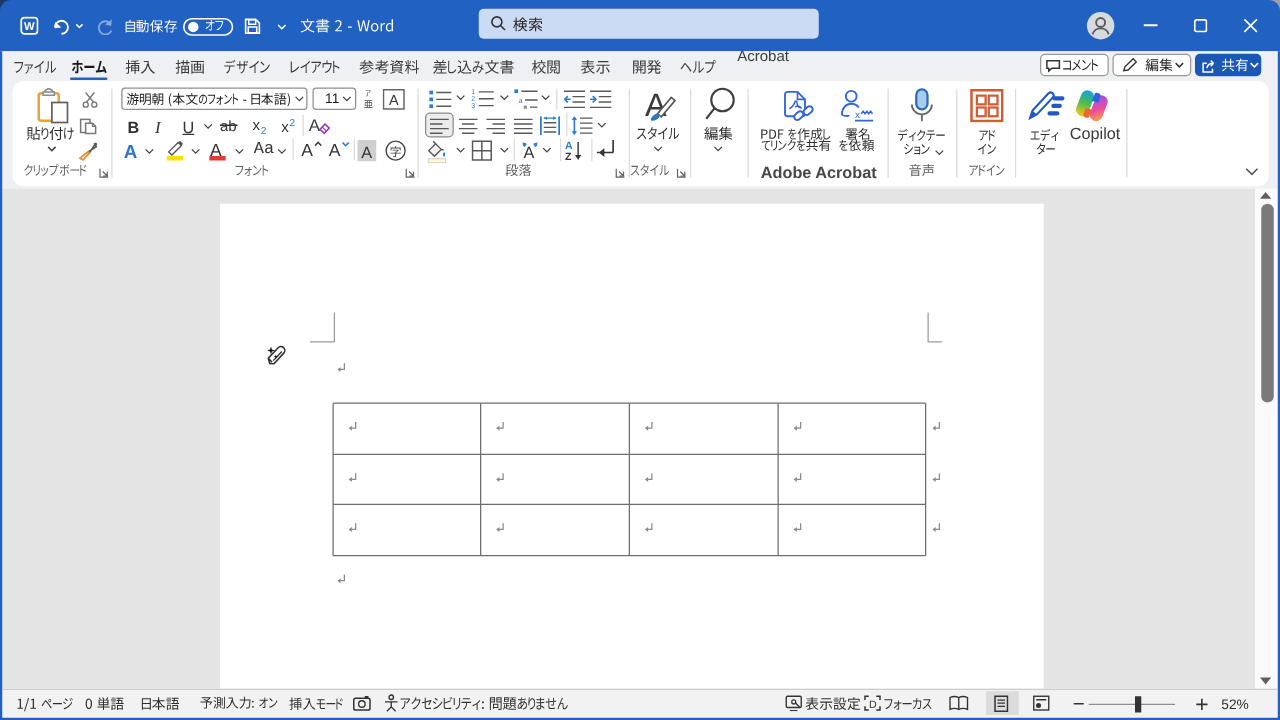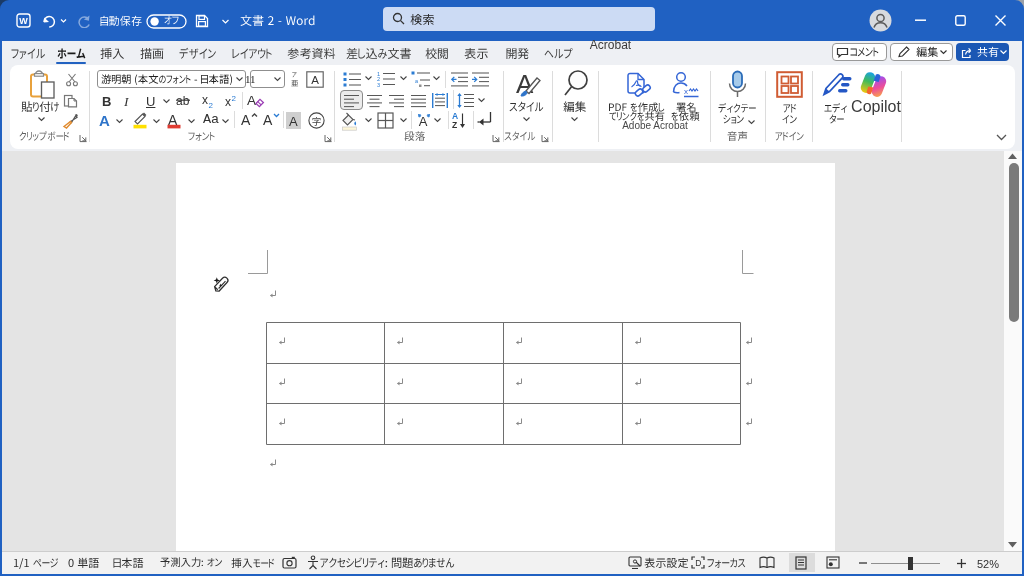--- a/index.html
+++ b/index.html
@@ -179,21 +179,21 @@
       <path d="M3.2 3.2 L6.8 6.8 M6.8 3.4 V6.8 H3.4" fill="none" stroke="#666" stroke-width="1"></path>
     </svg>
 <div style="position:absolute;left:97px;top:69.5px;width:149px;height:18.5px;background:#fff;border:1px solid #8f8f8f;border-radius:3px"></div>
 <svg style="position:absolute;left:100.5px;top:72.7px;overflow:visible" width="134" height="13" viewBox="0 -10 134 13">
       <path fill="#1f1f1f" d="M0.9 -8.0 1.3 -8.5Q1.6 -8.4 1.9 -8.2Q2.2 -8.0 2.5 -7.9Q2.8 -7.7 3.0 -7.5L2.5 -6.9Q2.3 -7.0 2.1 -7.3Q1.8 -7.5 1.5 -7.7Q1.2 -7.8 0.9 -8.0ZM0.5 -5.2 0.9 -5.8Q1.2 -5.7 1.5 -5.5Q1.9 -5.3 2.1 -5.2Q2.4 -5.0 2.6 -4.8L2.2 -4.2Q2.0 -4.4 1.7 -4.5Q1.4 -4.7 1.1 -4.9Q0.8 -5.1 0.5 -5.2ZM0.6 0.3Q0.8 -0.1 1.1 -0.7Q1.3 -1.2 1.5 -1.8Q1.8 -2.5 1.9 -3.0L2.6 -2.6Q2.4 -2.1 2.2 -1.5Q2.0 -0.9 1.8 -0.4Q1.5 0.2 1.3 0.7ZM6.9 -7.3H10.0V-6.5H6.9ZM6.7 -5.4H9.4V-4.7H6.7ZM6.2 -3.0H10.0V-2.3H6.2ZM7.1 -8.7 7.8 -8.5Q7.7 -7.5 7.3 -6.6Q7.0 -5.7 6.6 -5.1Q6.5 -5.2 6.4 -5.3Q6.3 -5.3 6.1 -5.4Q6.0 -5.5 5.9 -5.5Q6.4 -6.1 6.6 -6.9Q6.9 -7.8 7.1 -8.7ZM7.8 -4.0H8.5V-0.0Q8.5 0.3 8.4 0.4Q8.4 0.6 8.1 0.7Q7.9 0.8 7.6 0.8Q7.2 0.8 6.7 0.8Q6.7 0.7 6.6 0.5Q6.5 0.3 6.5 0.1Q6.9 0.1 7.2 0.1Q7.5 0.1 7.6 0.1Q7.7 0.1 7.8 0.1Q7.8 0.1 7.8 -0.0ZM9.1 -5.4H9.3L9.4 -5.5L9.9 -5.1Q9.6 -4.7 9.2 -4.2Q8.8 -3.7 8.4 -3.3Q8.3 -3.5 8.2 -3.6Q8.0 -3.7 7.9 -3.8Q8.2 -4.0 8.4 -4.3Q8.6 -4.5 8.8 -4.8Q9.0 -5.1 9.1 -5.3ZM2.7 -7.0H6.3V-6.3H2.7ZM3.9 -4.8H5.6V-4.1H3.9ZM4.2 -8.6H5.0V-6.5H4.2ZM5.3 -4.8H6.0Q6.0 -4.8 6.0 -4.7Q6.0 -4.6 6.0 -4.6Q6.0 -4.5 6.0 -4.4Q6.0 -3.2 6.0 -2.3Q5.9 -1.4 5.9 -0.8Q5.9 -0.3 5.8 0.0Q5.7 0.3 5.6 0.5Q5.5 0.6 5.4 0.7Q5.2 0.8 5.0 0.8Q4.8 0.8 4.6 0.8Q4.3 0.8 4.0 0.8Q3.9 0.6 3.9 0.4Q3.9 0.2 3.8 0.1Q4.1 0.1 4.3 0.1Q4.6 0.1 4.7 0.1Q4.8 0.1 4.9 0.1Q4.9 0.1 5.0 0.0Q5.1 -0.1 5.1 -0.4Q5.2 -0.6 5.2 -1.2Q5.2 -1.7 5.3 -2.6Q5.3 -3.4 5.3 -4.6ZM3.7 -6.5H4.4Q4.4 -5.4 4.3 -4.4Q4.2 -3.3 4.1 -2.4Q3.9 -1.4 3.6 -0.6Q3.2 0.2 2.7 0.8Q2.6 0.7 2.4 0.5Q2.3 0.4 2.1 0.3Q2.7 -0.2 3.0 -1.0Q3.3 -1.7 3.4 -2.6Q3.6 -3.5 3.6 -4.5Q3.7 -5.5 3.7 -6.5ZM11.3 -8.0H14.3V-1.9H11.3V-2.6H13.6V-7.3H11.3ZM11.3 -5.3H13.9V-4.6H11.3ZM15.7 -8.2H19.2V-7.5H15.7ZM15.7 -5.7H19.2V-5.0H15.7ZM15.6 -3.2H19.1V-2.5H15.6ZM10.9 -8.0H11.6V-0.9H10.9ZM18.9 -8.2H19.6V-0.2Q19.6 0.2 19.5 0.4Q19.4 0.6 19.2 0.7Q18.9 0.8 18.5 0.8Q18.1 0.8 17.4 0.8Q17.4 0.7 17.4 0.6Q17.3 0.4 17.2 0.3Q17.2 0.1 17.1 0.0Q17.5 0.1 17.8 0.1Q18.1 0.1 18.3 0.1Q18.5 0.1 18.6 0.1Q18.8 0.1 18.8 -0.0Q18.9 -0.1 18.9 -0.2ZM15.2 -8.2H16.0V-4.5Q16.0 -3.9 15.9 -3.2Q15.9 -2.4 15.6 -1.7Q15.4 -1.0 15.0 -0.3Q14.6 0.4 13.9 0.9Q13.8 0.8 13.7 0.7Q13.6 0.6 13.5 0.5Q13.4 0.4 13.3 0.4Q14.0 -0.1 14.4 -0.7Q14.7 -1.3 14.9 -2.0Q15.1 -2.6 15.2 -3.3Q15.2 -3.9 15.2 -4.5ZM22.6 -8.7H23.4V-5.7H22.6ZM22.6 -2.9H23.4V0.8H22.6ZM21.7 -4.0V-3.1H24.3V-4.0ZM21.7 -5.4V-4.5H24.3V-5.4ZM21.0 -6.0H25.1V-2.5H21.0ZM20.7 -7.5H25.3V-6.8H20.7ZM26.3 -5.7H29.3V-5.0H26.3ZM26.3 -8.2H29.3V-7.5H26.3ZM26.3 -3.2H29.3V-2.5H26.3ZM20.6 -1.7H25.4V-1.0H20.6ZM28.9 -8.2H29.6V-0.1Q29.6 0.2 29.5 0.4Q29.4 0.6 29.2 0.7Q29.0 0.8 28.6 0.8Q28.3 0.8 27.7 0.8Q27.7 0.7 27.7 0.6Q27.6 0.4 27.6 0.3Q27.5 0.2 27.5 0.1Q27.9 0.1 28.2 0.1Q28.5 0.1 28.6 0.1Q28.8 0.1 28.8 0.0Q28.9 -0.0 28.9 -0.1ZM25.9 -8.2H26.7V-4.3Q26.7 -3.7 26.6 -3.0Q26.5 -2.4 26.4 -1.7Q26.2 -1.0 25.9 -0.3Q25.6 0.3 25.1 0.8Q25.0 0.8 24.9 0.7Q24.8 0.6 24.7 0.5Q24.6 0.4 24.5 0.4Q25.0 -0.1 25.3 -0.7Q25.5 -1.3 25.7 -1.9Q25.8 -2.5 25.9 -3.1Q25.9 -3.8 25.9 -4.3ZM35.6 2.0Q34.9 0.9 34.5 -0.4Q34.1 -1.7 34.1 -3.2Q34.1 -4.7 34.5 -6.0Q34.9 -7.3 35.6 -8.4L36.2 -8.2Q35.5 -7.1 35.2 -5.8Q34.9 -4.5 34.9 -3.2Q34.9 -1.9 35.2 -0.6Q35.5 0.7 36.2 1.8ZM37.5 -6.5H46.4V-5.7H37.5ZM39.5 -1.9H44.3V-1.1H39.5ZM41.5 -8.6H42.3V0.8H41.5ZM41.3 -6.2 42.0 -6.0Q41.5 -4.9 40.8 -3.9Q40.2 -2.9 39.4 -2.1Q38.5 -1.3 37.7 -0.8Q37.6 -0.9 37.5 -1.0Q37.4 -1.1 37.3 -1.2Q37.2 -1.4 37.1 -1.4Q37.7 -1.8 38.4 -2.3Q39.0 -2.8 39.5 -3.4Q40.1 -4.1 40.5 -4.8Q41.0 -5.5 41.3 -6.2ZM42.6 -6.2Q43.0 -5.2 43.6 -4.3Q44.3 -3.4 45.1 -2.7Q45.9 -1.9 46.8 -1.5Q46.7 -1.4 46.6 -1.3Q46.5 -1.2 46.4 -1.1Q46.3 -0.9 46.2 -0.8Q45.3 -1.3 44.5 -2.1Q43.7 -2.9 43.0 -3.9Q42.4 -4.9 41.9 -6.0ZM54.8 -6.5 55.6 -6.3Q55.0 -4.4 53.9 -3.0Q52.9 -1.6 51.5 -0.7Q50.1 0.2 48.2 0.8Q48.2 0.7 48.1 0.6Q48.0 0.5 47.9 0.3Q47.8 0.2 47.7 0.1Q49.6 -0.4 50.9 -1.3Q52.3 -2.2 53.3 -3.5Q54.2 -4.7 54.8 -6.5ZM50.1 -6.5Q50.7 -4.8 51.6 -3.5Q52.6 -2.2 54.0 -1.3Q55.4 -0.4 57.3 0.1Q57.2 0.2 57.1 0.3Q56.9 0.4 56.9 0.6Q56.8 0.7 56.7 0.8Q54.8 0.3 53.4 -0.6Q52.0 -1.6 51.0 -3.0Q50.0 -4.4 49.3 -6.2ZM47.8 -6.9H57.1V-6.1H47.8ZM52.1 -8.7H52.8V-6.4H52.1ZM61.9 -7.0Q61.8 -6.2 61.7 -5.4Q61.6 -4.5 61.4 -3.7Q61.2 -2.6 60.9 -1.9Q60.6 -1.2 60.3 -0.8Q59.9 -0.5 59.6 -0.5Q59.2 -0.5 58.9 -0.8Q58.6 -1.1 58.4 -1.7Q58.2 -2.4 58.2 -3.2Q58.2 -4.0 58.4 -4.8Q58.7 -5.6 59.2 -6.1Q59.6 -6.7 60.3 -7.1Q60.9 -7.4 61.6 -7.4Q62.3 -7.4 62.8 -7.1Q63.4 -6.8 63.8 -6.3Q64.2 -5.8 64.4 -5.1Q64.6 -4.4 64.6 -3.6Q64.6 -2.5 64.3 -1.7Q63.9 -0.9 63.3 -0.4Q62.6 0.2 61.7 0.3L61.3 -0.4Q61.5 -0.5 61.7 -0.5Q61.8 -0.5 62.0 -0.6Q62.3 -0.7 62.7 -0.9Q63.1 -1.2 63.3 -1.6Q63.6 -1.9 63.8 -2.4Q64.0 -3.0 64.0 -3.6Q64.0 -4.3 63.8 -4.8Q63.6 -5.3 63.3 -5.8Q63.0 -6.2 62.6 -6.4Q62.2 -6.6 61.6 -6.6Q61.0 -6.6 60.4 -6.3Q59.9 -6.0 59.6 -5.5Q59.2 -5.0 59.0 -4.4Q58.8 -3.8 58.8 -3.3Q58.8 -2.6 58.9 -2.2Q59.1 -1.8 59.2 -1.6Q59.4 -1.4 59.6 -1.4Q59.8 -1.4 60.0 -1.6Q60.2 -1.9 60.4 -2.4Q60.6 -3.0 60.8 -3.8Q61.0 -4.6 61.1 -5.4Q61.2 -6.2 61.3 -7.0ZM71.1 -6.8Q71.1 -6.7 71.1 -6.6Q71.0 -6.5 71.0 -6.3Q71.0 -5.9 70.9 -5.4Q70.8 -4.9 70.6 -4.4Q70.5 -3.9 70.3 -3.4Q70.1 -2.9 69.9 -2.5Q69.5 -1.9 69.1 -1.4Q68.6 -0.9 68.1 -0.5Q67.5 -0.1 66.8 0.2L66.2 -0.5Q67.0 -0.8 67.6 -1.2Q68.1 -1.5 68.5 -2.0Q69.0 -2.5 69.3 -3.0Q69.6 -3.5 69.8 -4.1Q70.0 -4.7 70.1 -5.3Q70.3 -5.9 70.3 -6.4Q70.2 -6.4 69.9 -6.4Q69.6 -6.4 69.2 -6.4Q68.8 -6.4 68.3 -6.4Q67.9 -6.4 67.4 -6.4Q67.0 -6.4 66.7 -6.4Q66.4 -6.4 66.3 -6.4Q66.1 -6.4 65.9 -6.4Q65.7 -6.4 65.5 -6.4V-7.3Q65.6 -7.3 65.8 -7.2Q65.9 -7.2 66.0 -7.2Q66.2 -7.2 66.3 -7.2Q66.4 -7.2 66.7 -7.2Q66.9 -7.2 67.2 -7.2Q67.6 -7.2 67.9 -7.2Q68.3 -7.2 68.7 -7.2Q69.1 -7.2 69.4 -7.2Q69.7 -7.2 69.9 -7.2Q70.2 -7.2 70.2 -7.2Q70.3 -7.2 70.4 -7.2Q70.5 -7.2 70.7 -7.3ZM75.8 -6.3Q75.8 -6.1 75.8 -6.0Q75.8 -5.8 75.8 -5.6Q75.8 -5.4 75.8 -5.0Q75.8 -4.6 75.8 -4.1Q75.8 -3.6 75.8 -3.0Q75.8 -2.5 75.8 -2.0Q75.8 -1.4 75.8 -0.9Q75.8 -0.4 75.8 -0.1Q75.8 0.3 75.7 0.4Q75.5 0.6 75.2 0.6Q75.1 0.6 74.9 0.6Q74.7 0.6 74.5 0.6Q74.3 0.6 74.1 0.6L74.1 -0.2Q74.3 -0.1 74.6 -0.1Q74.9 -0.1 75.0 -0.1Q75.1 -0.1 75.2 -0.2Q75.2 -0.2 75.2 -0.4Q75.2 -0.7 75.2 -1.1Q75.2 -1.6 75.2 -2.1Q75.2 -2.6 75.2 -3.1Q75.2 -3.6 75.2 -4.1Q75.2 -4.6 75.2 -5.0Q75.2 -5.4 75.2 -5.6Q75.2 -5.7 75.2 -5.9Q75.2 -6.1 75.1 -6.3ZM72.3 -4.8Q72.4 -4.8 72.6 -4.8Q72.7 -4.8 72.9 -4.8Q72.9 -4.8 73.2 -4.8Q73.4 -4.8 73.7 -4.8Q74.1 -4.8 74.5 -4.8Q74.9 -4.8 75.3 -4.8Q75.7 -4.8 76.0 -4.8Q76.4 -4.8 76.6 -4.8Q76.8 -4.8 76.9 -4.8Q77.0 -4.8 77.2 -4.8Q77.3 -4.8 77.4 -4.8V-4.0Q77.3 -4.0 77.2 -4.0Q77.0 -4.0 76.9 -4.0Q76.9 -4.0 76.6 -4.0Q76.4 -4.0 76.0 -4.0Q75.7 -4.0 75.3 -4.0Q74.9 -4.0 74.5 -4.0Q74.1 -4.0 73.7 -4.0Q73.4 -4.0 73.2 -4.0Q72.9 -4.0 72.9 -4.0Q72.7 -4.0 72.6 -4.0Q72.4 -4.0 72.3 -4.0ZM72.1 -0.9Q72.5 -1.2 73.0 -1.6Q73.5 -2.0 73.9 -2.5Q74.3 -2.9 74.6 -3.4Q74.9 -3.9 75.1 -4.3H75.4L75.4 -3.6Q75.2 -3.3 74.9 -2.8Q74.6 -2.3 74.2 -1.9Q73.8 -1.4 73.4 -1.0Q72.9 -0.5 72.5 -0.2ZM79.0 -7.5Q79.2 -7.4 79.5 -7.1Q79.8 -6.8 80.1 -6.5Q80.4 -6.2 80.6 -5.9Q80.9 -5.6 81.0 -5.4L80.5 -4.8Q80.4 -5.0 80.2 -5.3Q79.9 -5.5 79.6 -5.9Q79.4 -6.2 79.1 -6.5Q78.8 -6.7 78.6 -6.9ZM78.4 -0.6Q79.0 -0.8 79.6 -1.0Q80.2 -1.3 80.7 -1.6Q81.1 -1.9 81.5 -2.2Q82.1 -2.6 82.6 -3.3Q83.1 -3.9 83.5 -4.6Q83.9 -5.3 84.1 -5.9L84.5 -5.1Q84.2 -4.4 83.8 -3.8Q83.4 -3.1 82.9 -2.5Q82.4 -1.9 81.9 -1.4Q81.5 -1.1 81.0 -0.8Q80.5 -0.5 80.0 -0.2Q79.4 0.0 78.8 0.2ZM85.5 -0.9Q85.5 -1.1 85.5 -1.5Q85.5 -1.9 85.5 -2.5Q85.5 -3.1 85.5 -3.8Q85.5 -4.5 85.5 -5.1Q85.5 -5.7 85.5 -6.2Q85.5 -6.7 85.5 -6.9Q85.5 -7.1 85.5 -7.4Q85.4 -7.7 85.4 -8.0H86.2Q86.2 -7.7 86.1 -7.4Q86.1 -7.1 86.1 -6.9Q86.1 -6.5 86.1 -5.9Q86.1 -5.4 86.1 -4.7Q86.1 -4.1 86.1 -3.5Q86.1 -2.9 86.1 -2.3Q86.1 -1.8 86.1 -1.4Q86.1 -1.0 86.1 -0.9Q86.1 -0.7 86.1 -0.5Q86.1 -0.3 86.2 -0.1Q86.2 0.1 86.2 0.3H85.4Q85.4 0.1 85.5 -0.3Q85.5 -0.6 85.5 -0.9ZM86.0 -5.3Q86.4 -5.1 86.8 -4.9Q87.3 -4.7 87.8 -4.5Q88.3 -4.2 88.7 -4.0Q89.1 -3.7 89.5 -3.5L89.2 -2.6Q88.9 -2.9 88.4 -3.1Q88.0 -3.4 87.6 -3.6Q87.1 -3.9 86.7 -4.0Q86.3 -4.2 86.0 -4.4ZM93.5 -2.5V-3.2H96.1V-2.5ZM100.1 -8.0H106.9V0.7H106.1V-7.2H100.9V0.7H100.1ZM100.7 -4.4H106.4V-3.6H100.7ZM100.7 -0.7H106.4V0.0H100.7ZM108.2 -6.5H117.2V-5.7H108.2ZM110.2 -1.9H115.0V-1.1H110.2ZM112.2 -8.6H113.1V0.8H112.2ZM112.0 -6.2 112.7 -6.0Q112.2 -4.9 111.6 -3.9Q110.9 -2.9 110.1 -2.1Q109.3 -1.3 108.4 -0.8Q108.3 -0.9 108.2 -1.0Q108.1 -1.1 108.0 -1.2Q107.9 -1.4 107.8 -1.4Q108.5 -1.8 109.1 -2.3Q109.7 -2.8 110.3 -3.4Q110.8 -4.1 111.2 -4.8Q111.7 -5.5 112.0 -6.2ZM113.3 -6.2Q113.7 -5.2 114.4 -4.3Q115.0 -3.4 115.8 -2.7Q116.6 -1.9 117.5 -1.5Q117.4 -1.4 117.3 -1.3Q117.2 -1.2 117.1 -1.1Q117.0 -0.9 116.9 -0.8Q116.0 -1.3 115.2 -2.1Q114.4 -2.9 113.7 -3.9Q113.1 -4.9 112.6 -6.0ZM123.0 -2.9H127.3V0.8H126.6V-2.2H123.7V0.8H123.0ZM122.7 -6.5H127.1V-4.0H126.3V-5.9H122.7ZM124.2 -8.0 125.0 -7.9Q124.9 -7.3 124.8 -6.6Q124.6 -5.9 124.5 -5.2Q124.4 -4.5 124.3 -4.0H123.5Q123.6 -4.4 123.7 -4.9Q123.8 -5.4 123.9 -5.9Q124.0 -6.5 124.1 -7.0Q124.1 -7.5 124.2 -8.0ZM122.6 -8.3H127.7V-7.6H122.6ZM122.2 -4.4H128.0V-3.7H122.2ZM123.3 -0.4H127.0V0.4H123.3ZM118.9 -5.5H121.8V-4.9H118.9ZM119.0 -8.3H121.8V-7.7H119.0ZM118.9 -4.1H121.8V-3.5H118.9ZM118.4 -6.9H122.2V-6.3H118.4ZM119.3 -2.7H121.9V0.3H119.3V-0.3H121.2V-2.0H119.3ZM118.9 -2.7H119.6V0.8H118.9ZM129.5 2.0 128.9 1.8Q129.6 0.7 129.9 -0.6Q130.2 -1.9 130.2 -3.2Q130.2 -4.5 129.9 -5.8Q129.6 -7.1 128.9 -8.2L129.5 -8.4Q130.2 -7.3 130.6 -6.0Q131.0 -4.7 131.0 -3.2Q131.0 -1.7 130.6 -0.4Q130.2 0.9 129.5 2.0Z"></path>
     </svg>
 <svg style="position:absolute;left:235px;top:76px" width="9" height="7" viewBox="0 0 9 7">
       <path d="M1.5 1.5 L4.5 4.5 L7.5 1.5" fill="none" stroke="#444" stroke-width="1.1"></path>
     </svg>
 <div style="position:absolute;left:250px;top:69.5px;width:34.5px;height:18.5px;background:#fff;border:1px solid #8f8f8f;border-radius:3px"></div>
-<div style="position:absolute;left:245px;top:73.5px;font-family:Liberation Serif, serif;font-size:11px;line-height:11px;color:#1f1f1f;font-weight:400;letter-spacing:0;white-space:nowrap;">11</div>
+<div style="position:absolute;left:260px;top:73.5px;font-family:Liberation Sans, sans-serif;font-size:11px;line-height:11px;color:#1f1f1f;font-weight:400;letter-spacing:0;white-space:nowrap;">11</div>
 <svg style="position:absolute;left:273px;top:76px" width="9" height="7" viewBox="0 0 9 7">
       <path d="M1.5 1.5 L4.5 4.5 L7.5 1.5" fill="none" stroke="#444" stroke-width="1.1"></path>
     </svg>
 <svg style="position:absolute;left:292.0px;top:70.5px;overflow:visible" width="7" height="8" viewBox="0 -6 7 8">
       <path fill="#444" d="M4.6 -4.4Q4.6 -4.3 4.5 -4.3Q4.5 -4.2 4.4 -4.2Q4.3 -3.9 4.1 -3.6Q3.9 -3.3 3.7 -3.0Q3.4 -2.6 3.1 -2.4L2.8 -2.7Q3.0 -2.8 3.1 -3.0Q3.3 -3.2 3.5 -3.4Q3.6 -3.6 3.7 -3.8Q3.9 -4.0 3.9 -4.2Q3.9 -4.2 3.7 -4.2Q3.5 -4.2 3.2 -4.2Q3.0 -4.2 2.7 -4.2Q2.4 -4.2 2.1 -4.2Q1.8 -4.2 1.5 -4.2Q1.3 -4.2 1.1 -4.2Q1.0 -4.2 0.9 -4.2Q0.8 -4.2 0.6 -4.2Q0.5 -4.1 0.3 -4.1V-4.7Q0.4 -4.7 0.6 -4.7Q0.8 -4.7 0.9 -4.7Q1.0 -4.7 1.1 -4.7Q1.3 -4.7 1.6 -4.7Q1.8 -4.7 2.1 -4.7Q2.4 -4.7 2.7 -4.7Q3.0 -4.7 3.3 -4.7Q3.5 -4.7 3.7 -4.7Q3.9 -4.7 4.0 -4.7Q4.0 -4.7 4.1 -4.7Q4.2 -4.7 4.2 -4.7Q4.3 -4.7 4.3 -4.7ZM2.5 -3.5Q2.5 -3.0 2.4 -2.5Q2.4 -2.1 2.3 -1.7Q2.3 -1.3 2.1 -0.9Q1.9 -0.6 1.7 -0.3Q1.4 -0.0 1.0 0.2L0.6 -0.1Q0.7 -0.2 0.8 -0.3Q1.0 -0.3 1.1 -0.4Q1.4 -0.7 1.6 -1.0Q1.8 -1.2 1.8 -1.6Q1.9 -1.9 2.0 -2.3Q2.0 -2.7 2.0 -3.1Q2.0 -3.2 2.0 -3.3Q2.0 -3.4 2.0 -3.5Z"></path>
     </svg>
 <svg style="position:absolute;left:291.0px;top:78.0px;overflow:visible" width="9" height="10" viewBox="0 -8 9 10">
       <path fill="#444" d="M0.6 -5.8H6.9V-5.3H0.6ZM1.2 -2.1H6.2V-1.6H1.2ZM0.3 -0.2H7.1V0.3H0.3ZM2.5 -5.6H3.1V0.1H2.5ZM4.3 -5.6H4.8V0.1H4.3ZM0.9 -4.3H6.5V-1.3H6.0V-3.7H1.4V-1.3H0.9Z"></path>
     </svg>
 <svg style="position:absolute;left:306px;top:70.5px" width="18" height="17" viewBox="0 0 18 17">
@@ -470,21 +470,21 @@
       <text x="12" y="23" font-family="Liberation Sans" font-size="8" fill="#3566d6">x</text>
       <path d="M17 20 l1.5-2 1.5 2 1.5-2 1.5 2 1.5-2 1.5 2" fill="none" stroke="#3566d6" stroke-width="1.2"></path>
       <line x1="12" y1="25.5" x2="26.5" y2="25.5" stroke="#3566d6" stroke-width="1.5"></line>
     </svg>
 <svg style="position:absolute;left:675.6px;top:100.6px;overflow:visible" width="22" height="13" viewBox="0 -10 22 13">
       <path fill="#2f2f2f" d="M6.7 -7.6V-6.6H8.5V-7.6ZM4.3 -7.6V-6.6H6.0V-7.6ZM2.0 -7.6V-6.6H3.6V-7.6ZM1.3 -8.2H9.2V-6.0H1.3ZM0.7 -4.0H9.8V-3.3H0.7ZM1.7 -5.3H7.6V-4.7H1.7ZM3.2 -1.4H8.4V-0.8H3.2ZM3.2 -0.1H8.4V0.5H3.2ZM8.6 -5.7 9.2 -5.3Q8.5 -4.6 7.5 -4.0Q6.6 -3.4 5.5 -2.9Q4.4 -2.3 3.2 -2.0Q2.0 -1.6 0.8 -1.3Q0.8 -1.4 0.7 -1.5Q0.7 -1.6 0.6 -1.7Q0.5 -1.9 0.5 -1.9Q1.6 -2.2 2.8 -2.5Q4.0 -2.9 5.0 -3.4Q6.1 -3.9 7.0 -4.4Q7.9 -5.0 8.6 -5.7ZM4.5 -6.1H5.3V-3.7H4.5ZM3.5 -2.6H8.4V-2.1H3.5V0.8H2.8V-2.2L3.3 -2.6ZM8.1 -2.6H8.8V0.8H8.1ZM14.1 -0.3H19.0V0.4H14.1ZM13.7 -7.5H17.5V-6.9H13.7ZM14.2 -8.6 15.0 -8.4Q14.6 -7.8 14.1 -7.1Q13.6 -6.4 12.9 -5.8Q12.2 -5.2 11.3 -4.7Q11.2 -4.8 11.1 -4.9Q11.0 -5.0 10.9 -5.1Q10.8 -5.2 10.7 -5.3Q11.6 -5.7 12.2 -6.3Q12.9 -6.9 13.4 -7.5Q13.9 -8.0 14.2 -8.6ZM17.2 -7.5H17.4L17.5 -7.6L18.0 -7.3Q17.5 -6.2 16.8 -5.2Q16.1 -4.2 15.1 -3.5Q14.2 -2.7 13.2 -2.2Q12.2 -1.6 11.1 -1.3Q11.1 -1.4 11.0 -1.5Q10.9 -1.6 10.8 -1.8Q10.8 -1.9 10.7 -2.0Q11.7 -2.2 12.7 -2.8Q13.6 -3.3 14.5 -4.0Q15.4 -4.7 16.1 -5.5Q16.8 -6.4 17.2 -7.4ZM12.4 -5.7 13.0 -6.2Q13.4 -5.9 13.8 -5.6Q14.3 -5.3 14.7 -4.9Q15.0 -4.6 15.3 -4.3L14.6 -3.7Q14.4 -4.0 14.1 -4.4Q13.7 -4.7 13.3 -5.1Q12.8 -5.4 12.4 -5.7ZM18.6 -3.5H19.4V0.8H18.6ZM14.4 -3.5H19.0V-2.8H14.4V0.8H13.6V-2.9L14.3 -3.5Z"></path>
     </svg>
 <svg style="position:absolute;left:671.1px;top:110.1px;overflow:visible" width="31" height="13" viewBox="0 -10 31 13">
       <path fill="#2f2f2f" d="M3.5 -8.1Q3.5 -7.8 3.4 -7.3Q3.3 -6.9 3.1 -6.4Q3.0 -6.0 2.8 -5.5Q2.5 -5.0 2.3 -4.6Q2.4 -4.7 2.6 -4.8Q2.8 -4.9 3.1 -4.9Q3.3 -5.0 3.4 -5.0Q3.9 -5.0 4.3 -4.6Q4.6 -4.3 4.6 -3.7Q4.6 -3.5 4.6 -3.2Q4.6 -2.9 4.6 -2.5Q4.6 -2.2 4.6 -1.9Q4.6 -1.6 4.6 -1.3H4.0Q4.0 -1.5 4.0 -1.8Q4.0 -2.1 4.0 -2.4Q4.0 -2.7 4.0 -3.0Q4.0 -3.3 4.0 -3.4Q4.0 -3.9 3.8 -4.1Q3.6 -4.3 3.2 -4.3Q2.8 -4.3 2.5 -4.1Q2.1 -3.9 1.8 -3.6Q1.6 -3.4 1.4 -3.1Q1.2 -2.8 1.0 -2.5L0.5 -3.0Q1.1 -3.7 1.5 -4.4Q1.9 -5.0 2.1 -5.5Q2.4 -6.0 2.5 -6.5Q2.6 -6.9 2.7 -7.3Q2.8 -7.8 2.8 -8.1ZM0.7 -7.0Q1.0 -6.9 1.4 -6.9Q1.8 -6.9 2.1 -6.9Q2.6 -6.9 3.3 -6.9Q3.9 -6.9 4.6 -7.0Q5.2 -7.1 5.8 -7.2L5.8 -6.4Q5.4 -6.4 4.9 -6.3Q4.4 -6.2 3.9 -6.2Q3.4 -6.2 2.9 -6.2Q2.4 -6.1 2.0 -6.1Q1.8 -6.1 1.6 -6.1Q1.4 -6.2 1.1 -6.2Q0.9 -6.2 0.7 -6.2ZM7.0 -4.5Q6.9 -4.5 6.8 -4.4Q6.7 -4.4 6.5 -4.3Q6.4 -4.2 6.3 -4.2Q5.9 -4.0 5.3 -3.7Q4.7 -3.4 4.1 -3.0Q3.7 -2.7 3.4 -2.5Q3.1 -2.2 2.9 -1.9Q2.7 -1.6 2.7 -1.2Q2.7 -0.9 2.8 -0.7Q2.9 -0.6 3.1 -0.5Q3.3 -0.4 3.6 -0.3Q3.9 -0.3 4.2 -0.3Q4.7 -0.3 5.3 -0.4Q5.9 -0.4 6.5 -0.5L6.5 0.3Q6.1 0.3 5.7 0.4Q5.4 0.4 4.9 0.4Q4.5 0.5 4.2 0.5Q3.6 0.5 3.1 0.3Q2.6 0.2 2.3 -0.1Q2.0 -0.5 2.0 -1.1Q2.0 -1.6 2.2 -1.9Q2.4 -2.3 2.7 -2.6Q3.0 -3.0 3.3 -3.2Q3.7 -3.5 4.1 -3.7Q4.5 -4.0 4.8 -4.2Q5.2 -4.4 5.5 -4.5Q5.8 -4.7 6.1 -4.9Q6.3 -5.0 6.4 -5.1Q6.6 -5.2 6.8 -5.3ZM13.7 -8.4H14.5V-6.3H13.7ZM10.7 -6.7H17.4V-6.0H10.7ZM13.7 -6.4 14.4 -6.2Q14.0 -5.4 13.4 -4.7Q12.8 -4.0 12.2 -3.4Q11.5 -2.9 10.8 -2.4Q10.7 -2.5 10.6 -2.6Q10.6 -2.7 10.4 -2.9Q10.3 -3.0 10.3 -3.1Q11.0 -3.4 11.6 -4.0Q12.2 -4.5 12.8 -5.1Q13.3 -5.7 13.7 -6.4ZM10.8 -0.1Q11.3 -0.2 12.0 -0.3Q12.7 -0.5 13.5 -0.7Q14.3 -0.8 15.1 -1.0L15.2 -0.3Q14.5 -0.2 13.7 0.0Q13.0 0.2 12.3 0.4Q11.6 0.5 11.0 0.7ZM17.0 -5.0 17.6 -4.5Q17.2 -4.2 16.8 -3.8Q16.4 -3.5 16.0 -3.2Q15.6 -2.9 15.3 -2.7L14.8 -3.2Q15.2 -3.4 15.6 -3.7Q16.0 -4.0 16.3 -4.4Q16.7 -4.7 17.0 -5.0ZM14.6 -6.3Q14.8 -5.2 15.0 -4.2Q15.3 -3.2 15.7 -2.4Q16.1 -1.6 16.6 -0.9Q17.1 -0.3 17.8 0.1Q17.7 0.1 17.6 0.3Q17.5 0.4 17.4 0.5Q17.3 0.6 17.3 0.7Q16.3 0.1 15.6 -0.9Q15.0 -1.9 14.6 -3.2Q14.2 -4.6 13.9 -6.2ZM10.5 -8.5 11.3 -8.3Q10.9 -7.5 10.5 -6.6Q10.0 -5.8 9.5 -5.1Q8.9 -4.3 8.4 -3.8Q8.4 -3.8 8.3 -4.0Q8.2 -4.1 8.1 -4.3Q8.0 -4.4 8.0 -4.5Q8.5 -5.0 8.9 -5.7Q9.4 -6.3 9.8 -7.0Q10.3 -7.8 10.5 -8.5ZM9.5 -5.9 10.2 -6.6 10.2 -6.6V0.8H9.5ZM12.0 -3.7 12.8 -4.5 12.8 -4.5V-0.0H12.0ZM19.0 -7.4H23.2V-6.7H19.0ZM20.8 -8.5H21.5V-5.4H20.8ZM19.8 -5.2V-3.8H22.5V-5.2ZM19.2 -5.8H23.1V-3.2H19.2ZM20.8 -3.5 21.3 -3.3Q21.0 -2.7 20.7 -2.1Q20.3 -1.4 19.9 -0.9Q19.5 -0.3 19.1 0.1Q19.0 -0.1 18.9 -0.3Q18.8 -0.5 18.7 -0.6Q19.1 -0.9 19.5 -1.4Q19.9 -1.9 20.2 -2.5Q20.6 -3.0 20.8 -3.5ZM21.4 -3.1Q21.6 -3.0 21.8 -2.8Q22.1 -2.6 22.3 -2.3Q22.6 -2.1 22.9 -1.8Q23.1 -1.6 23.2 -1.5L22.7 -0.9Q22.6 -1.1 22.4 -1.4Q22.2 -1.6 21.9 -1.9Q21.7 -2.2 21.4 -2.4Q21.2 -2.6 21.0 -2.8ZM20.8 -5.4H21.4V-3.4H21.5V0.8H20.8V-3.4H20.8ZM23.3 -8.1H28.2V-7.4H23.3ZM24.4 -4.3V-3.3H27.1V-4.3ZM24.4 -2.7V-1.7H27.1V-2.7ZM24.4 -5.8V-4.8H27.1V-5.8ZM23.7 -6.4H27.8V-1.1H23.7ZM25.3 -7.8 26.2 -7.6Q26.0 -7.2 25.9 -6.8Q25.8 -6.3 25.7 -6.0L25.0 -6.1Q25.1 -6.4 25.2 -6.9Q25.3 -7.4 25.3 -7.8ZM24.6 -0.9 25.3 -0.5Q25.0 -0.3 24.6 -0.0Q24.3 0.2 23.9 0.5Q23.5 0.7 23.1 0.8Q23.0 0.7 22.8 0.6Q22.7 0.4 22.6 0.3Q23.0 0.2 23.4 -0.0Q23.7 -0.2 24.1 -0.5Q24.4 -0.7 24.6 -0.9ZM26.1 -0.5 26.7 -0.9Q27.0 -0.7 27.3 -0.4Q27.6 -0.2 27.9 0.0Q28.2 0.3 28.4 0.4L27.8 0.9Q27.6 0.7 27.4 0.4Q27.1 0.2 26.7 -0.1Q26.4 -0.3 26.1 -0.5Z"></path>
     </svg>
-<div style="position:absolute;left:655px;top:120px;font-family:Liberation Sans, sans-serif;font-size:10px;line-height:11px;color:#474747;font-weight:400;letter-spacing:0;white-space:nowrap;transform:translateX(-50%);">Adobe Acrobat</div>
+<div style="position:absolute;left:655px;top:132px;font-family:Liberation Sans, sans-serif;font-size:13px;line-height:11px;color:#474747;font-weight:700;letter-spacing:0;white-space:nowrap;transform:translateX(-50%);">Adobe Acrobat</div>
 <svg style="position:absolute;left:727px;top:70px" width="21" height="30" viewBox="0 0 21 30">
       <rect x="6" y="1.5" width="9" height="16" rx="4.5" fill="#a7cbea" stroke="#2b6cb8" stroke-width="1.8"></rect>
       <path d="M2.5 13.5 a8 8 0 0 0 16 0" fill="none" stroke="#6a6a6a" stroke-width="1.5"></path>
       <line x1="10.5" y1="21.5" x2="10.5" y2="27" stroke="#6a6a6a" stroke-width="1.5"></line>
     </svg>
 <svg style="position:absolute;left:717.9px;top:101.6px;overflow:visible" width="40" height="13" viewBox="0 -10 40 13">
       <path fill="#2f2f2f" d="M1.5 -7.6Q1.7 -7.6 1.9 -7.6Q2.0 -7.5 2.3 -7.5Q2.4 -7.5 2.7 -7.5Q3.0 -7.5 3.4 -7.5Q3.7 -7.5 4.1 -7.5Q4.5 -7.5 4.8 -7.5Q5.1 -7.5 5.2 -7.5Q5.4 -7.5 5.6 -7.6Q5.8 -7.6 6.0 -7.6V-6.7Q5.8 -6.8 5.6 -6.8Q5.4 -6.8 5.2 -6.8Q5.1 -6.8 4.8 -6.8Q4.5 -6.8 4.1 -6.8Q3.7 -6.8 3.4 -6.8Q3.0 -6.8 2.7 -6.8Q2.4 -6.8 2.3 -6.8Q2.0 -6.8 1.8 -6.8Q1.6 -6.8 1.5 -6.7ZM0.5 -5.0Q0.6 -5.0 0.8 -5.0Q1.0 -4.9 1.2 -4.9Q1.3 -4.9 1.6 -4.9Q2.0 -4.9 2.4 -4.9Q2.9 -4.9 3.5 -4.9Q4.0 -4.9 4.6 -4.9Q5.1 -4.9 5.6 -4.9Q6.0 -4.9 6.4 -4.9Q6.7 -4.9 6.8 -4.9Q6.9 -4.9 7.1 -5.0Q7.3 -5.0 7.5 -5.0V-4.1Q7.3 -4.1 7.1 -4.1Q6.9 -4.1 6.8 -4.1Q6.7 -4.1 6.4 -4.1Q6.0 -4.1 5.6 -4.1Q5.1 -4.1 4.6 -4.1Q4.0 -4.1 3.5 -4.1Q2.9 -4.1 2.4 -4.1Q2.0 -4.1 1.6 -4.1Q1.3 -4.1 1.2 -4.1Q1.0 -4.1 0.8 -4.1Q0.6 -4.1 0.5 -4.1ZM4.5 -4.6Q4.5 -3.6 4.4 -2.8Q4.2 -2.0 4.0 -1.3Q3.8 -1.0 3.6 -0.6Q3.3 -0.3 3.0 0.1Q2.7 0.4 2.3 0.6L1.7 0.0Q2.1 -0.2 2.6 -0.7Q3.0 -1.1 3.3 -1.6Q3.6 -2.2 3.7 -2.9Q3.8 -3.7 3.8 -4.6ZM6.4 -8.4Q6.5 -8.3 6.7 -8.0Q6.8 -7.8 6.9 -7.5Q7.1 -7.2 7.1 -7.0L6.7 -6.8Q6.5 -7.1 6.4 -7.5Q6.2 -7.9 6.0 -8.2ZM7.4 -8.9Q7.5 -8.7 7.6 -8.4Q7.8 -8.2 7.9 -7.9Q8.0 -7.6 8.1 -7.4L7.6 -7.2Q7.5 -7.5 7.3 -7.9Q7.1 -8.3 6.9 -8.6ZM9.0 -2.7Q9.6 -2.8 10.2 -3.1Q10.7 -3.4 11.2 -3.7Q11.8 -4.0 12.1 -4.3Q12.5 -4.6 12.9 -4.9Q13.3 -5.3 13.6 -5.7Q13.9 -6.0 14.1 -6.4L14.7 -5.8Q14.4 -5.4 14.1 -5.0Q13.7 -4.6 13.3 -4.3Q12.8 -3.9 12.4 -3.5Q12.1 -3.3 11.8 -3.1Q11.4 -2.9 11.0 -2.7Q10.6 -2.5 10.2 -2.3Q9.8 -2.1 9.4 -1.9ZM12.0 -3.8 12.7 -4.0V-0.1Q12.7 0.1 12.7 0.2Q12.7 0.4 12.7 0.6Q12.8 0.7 12.8 0.8H12.0Q12.0 0.7 12.0 0.6Q12.0 0.4 12.0 0.2Q12.0 0.1 12.0 -0.1ZM22.2 -6.5Q22.1 -6.4 22.1 -6.2Q22.0 -6.1 22.0 -5.9Q21.9 -5.4 21.7 -4.8Q21.5 -4.2 21.2 -3.6Q20.9 -2.9 20.5 -2.4Q19.9 -1.5 19.1 -0.8Q18.3 -0.1 17.1 0.5L16.5 -0.2Q17.2 -0.5 17.9 -0.9Q18.5 -1.3 19.0 -1.8Q19.5 -2.3 19.9 -2.8Q20.2 -3.3 20.5 -3.9Q20.8 -4.5 20.9 -5.0Q21.1 -5.6 21.2 -6.1H18.1L18.3 -6.8Q18.4 -6.8 18.7 -6.8Q19.0 -6.8 19.4 -6.8Q19.7 -6.8 20.1 -6.8Q20.4 -6.8 20.7 -6.8Q21.0 -6.8 21.1 -6.8Q21.2 -6.8 21.4 -6.8Q21.5 -6.9 21.6 -6.9ZM19.3 -8.1Q19.2 -7.9 19.1 -7.6Q19.0 -7.4 19.0 -7.3Q18.7 -6.7 18.3 -6.0Q17.9 -5.4 17.4 -4.7Q16.9 -4.1 16.2 -3.5L15.6 -4.1Q16.1 -4.5 16.6 -4.9Q17.0 -5.4 17.3 -5.9Q17.7 -6.3 17.9 -6.8Q18.1 -7.2 18.3 -7.6Q18.3 -7.7 18.4 -8.0Q18.5 -8.2 18.5 -8.4ZM24.1 -7.7Q24.3 -7.7 24.5 -7.7Q24.7 -7.6 24.9 -7.6Q25.1 -7.6 25.4 -7.6Q25.8 -7.6 26.2 -7.6Q26.6 -7.6 27.1 -7.6Q27.5 -7.6 27.9 -7.6Q28.2 -7.6 28.4 -7.6Q28.5 -7.6 28.8 -7.6Q29.0 -7.7 29.2 -7.7V-6.8Q29.0 -6.9 28.8 -6.9Q28.6 -6.9 28.4 -6.9Q28.2 -6.9 27.9 -6.9Q27.5 -6.9 27.1 -6.9Q26.7 -6.9 26.2 -6.9Q25.8 -6.9 25.4 -6.9Q25.1 -6.9 24.9 -6.9Q24.7 -6.9 24.5 -6.9Q24.3 -6.9 24.1 -6.8ZM23.1 -5.1Q23.3 -5.1 23.5 -5.0Q23.7 -5.0 23.9 -5.0Q24.0 -5.0 24.3 -5.0Q24.6 -5.0 25.1 -5.0Q25.6 -5.0 26.1 -5.0Q26.7 -5.0 27.2 -5.0Q27.8 -5.0 28.2 -5.0Q28.7 -5.0 29.0 -5.0Q29.4 -5.0 29.4 -5.0Q29.6 -5.0 29.8 -5.0Q30.0 -5.1 30.1 -5.1V-4.2Q30.0 -4.2 29.8 -4.2Q29.6 -4.2 29.4 -4.2Q29.4 -4.2 29.0 -4.2Q28.7 -4.2 28.2 -4.2Q27.8 -4.2 27.2 -4.2Q26.7 -4.2 26.1 -4.2Q25.6 -4.2 25.1 -4.2Q24.6 -4.2 24.3 -4.2Q24.0 -4.2 23.9 -4.2Q23.7 -4.2 23.5 -4.2Q23.3 -4.2 23.1 -4.2ZM27.1 -4.7Q27.1 -3.7 27.0 -2.9Q26.9 -2.0 26.6 -1.4Q26.5 -1.1 26.2 -0.7Q26.0 -0.4 25.6 -0.0Q25.3 0.3 24.9 0.5L24.3 -0.1Q24.8 -0.3 25.2 -0.7Q25.7 -1.2 25.9 -1.7Q26.3 -2.3 26.3 -3.0Q26.4 -3.8 26.4 -4.7ZM31.0 -4.5Q31.2 -4.5 31.4 -4.5Q31.6 -4.5 31.8 -4.5Q32.0 -4.5 32.2 -4.5Q32.4 -4.5 32.7 -4.5Q32.9 -4.5 33.3 -4.5Q33.7 -4.5 34.1 -4.5Q34.6 -4.5 35.0 -4.5Q35.4 -4.5 35.8 -4.5Q36.2 -4.5 36.5 -4.5Q36.8 -4.5 36.9 -4.5Q37.2 -4.5 37.5 -4.5Q37.7 -4.5 37.8 -4.5V-3.5Q37.7 -3.5 37.4 -3.5Q37.2 -3.5 36.9 -3.5Q36.8 -3.5 36.5 -3.5Q36.2 -3.5 35.8 -3.5Q35.4 -3.5 35.0 -3.5Q34.6 -3.5 34.1 -3.5Q33.7 -3.5 33.3 -3.5Q33.0 -3.5 32.7 -3.5Q32.4 -3.5 32.2 -3.5Q31.9 -3.5 31.6 -3.5Q31.3 -3.5 31.0 -3.5Z"></path>
     </svg>
 <svg style="position:absolute;left:722.9px;top:113.4px;overflow:visible" width="23" height="13" viewBox="0 -10 23 13">
       <path fill="#2f2f2f" d="M2.1 -8.0Q2.3 -7.9 2.6 -7.7Q2.8 -7.5 3.1 -7.2Q3.4 -7.0 3.6 -6.8Q3.8 -6.6 4.0 -6.5L3.6 -5.8Q3.4 -5.9 3.2 -6.1Q3.0 -6.3 2.7 -6.6Q2.4 -6.8 2.2 -7.0Q1.9 -7.2 1.7 -7.3ZM0.9 -0.6Q1.3 -0.7 1.8 -0.8Q2.3 -1.0 2.8 -1.2Q3.3 -1.5 3.7 -1.8Q4.4 -2.3 5.0 -2.9Q5.6 -3.5 6.1 -4.2Q6.6 -4.8 6.9 -5.6L7.4 -4.7Q6.8 -3.7 5.9 -2.7Q5.1 -1.7 4.1 -1.0Q3.6 -0.7 3.1 -0.4Q2.6 -0.2 2.1 0.0Q1.6 0.2 1.2 0.3ZM0.8 -5.6Q1.0 -5.5 1.3 -5.3Q1.6 -5.1 1.8 -4.9Q2.1 -4.7 2.3 -4.6Q2.6 -4.4 2.7 -4.2L2.3 -3.5Q2.2 -3.7 1.9 -3.9Q1.7 -4.0 1.4 -4.2Q1.2 -4.5 0.9 -4.6Q0.7 -4.8 0.5 -4.9ZM8.4 -5.7Q8.5 -5.7 8.6 -5.7Q8.8 -5.7 9.0 -5.7Q9.1 -5.7 9.3 -5.7Q9.4 -5.7 9.7 -5.7Q10.0 -5.7 10.4 -5.7Q10.8 -5.7 11.2 -5.7Q11.6 -5.7 12.0 -5.7Q12.3 -5.7 12.6 -5.7Q12.7 -5.7 12.8 -5.7Q13.0 -5.7 13.1 -5.7Q13.1 -5.6 13.1 -5.5Q13.1 -5.3 13.1 -5.2Q13.1 -5.1 13.1 -4.7Q13.1 -4.4 13.1 -3.8Q13.1 -3.3 13.1 -2.8Q13.1 -2.2 13.1 -1.6Q13.1 -1.1 13.1 -0.6Q13.1 -0.2 13.1 0.0Q13.1 0.1 13.1 0.3Q13.1 0.5 13.1 0.6H12.4Q12.4 0.5 12.4 0.3Q12.4 0.2 12.4 0.0Q12.4 -0.3 12.4 -0.7Q12.4 -1.2 12.4 -1.7Q12.4 -2.2 12.4 -2.8Q12.4 -3.3 12.4 -3.8Q12.4 -4.2 12.4 -4.5Q12.4 -4.8 12.4 -4.9Q12.3 -4.9 12.1 -4.9Q11.9 -4.9 11.6 -4.9Q11.3 -4.9 10.9 -4.9Q10.6 -4.9 10.2 -4.9Q9.9 -4.9 9.6 -4.9Q9.4 -4.9 9.3 -4.9Q9.1 -4.9 9.0 -4.9Q8.8 -4.9 8.6 -4.9Q8.5 -4.9 8.4 -4.9ZM8.6 -3.2Q8.7 -3.2 8.9 -3.2Q9.1 -3.2 9.3 -3.2Q9.4 -3.2 9.7 -3.2Q10.0 -3.2 10.4 -3.2Q10.7 -3.2 11.1 -3.2Q11.5 -3.2 11.9 -3.2Q12.2 -3.2 12.4 -3.2Q12.7 -3.2 12.8 -3.2V-2.5Q12.7 -2.5 12.4 -2.5Q12.2 -2.5 11.9 -2.5Q11.5 -2.5 11.1 -2.5Q10.7 -2.5 10.4 -2.5Q10.0 -2.5 9.7 -2.5Q9.4 -2.5 9.3 -2.5Q9.1 -2.5 8.9 -2.4Q8.7 -2.4 8.6 -2.4ZM8.3 -0.6Q8.4 -0.6 8.6 -0.6Q8.8 -0.6 9.0 -0.6Q9.1 -0.6 9.4 -0.6Q9.7 -0.6 10.1 -0.6Q10.5 -0.6 10.9 -0.6Q11.3 -0.6 11.7 -0.6Q12.1 -0.6 12.4 -0.6Q12.7 -0.6 12.8 -0.6V0.2Q12.7 0.2 12.4 0.2Q12.1 0.2 11.7 0.2Q11.3 0.2 10.9 0.2Q10.5 0.2 10.1 0.2Q9.7 0.2 9.4 0.2Q9.1 0.2 9.0 0.2Q8.8 0.2 8.6 0.2Q8.4 0.2 8.3 0.2ZM14.8 -7.6Q15.0 -7.4 15.3 -7.2Q15.6 -6.9 15.9 -6.6Q16.2 -6.3 16.5 -6.0Q16.8 -5.7 16.9 -5.5L16.4 -4.8Q16.2 -5.0 16.0 -5.3Q15.7 -5.6 15.4 -5.9Q15.1 -6.2 14.8 -6.5Q14.5 -6.8 14.3 -7.0ZM14.0 -0.7Q14.8 -0.8 15.4 -1.0Q16.0 -1.3 16.5 -1.6Q17.0 -1.9 17.4 -2.2Q18.1 -2.7 18.6 -3.3Q19.2 -4.0 19.6 -4.7Q20.0 -5.4 20.3 -6.0L20.7 -5.1Q20.4 -4.5 20.0 -3.8Q19.5 -3.1 19.0 -2.5Q18.5 -1.9 17.8 -1.4Q17.4 -1.1 16.9 -0.8Q16.4 -0.5 15.8 -0.2Q15.2 0.0 14.5 0.2Z"></path>
@@ -535,21 +535,21 @@
           <stop offset="0" stop-color="#9b4df0"></stop>
           <stop offset="0.55" stop-color="#ec4d9b"></stop>
           <stop offset="1" stop-color="#f8a04b"></stop>
         </linearGradient>
       </defs>
       <rect x="2.8" y="0.8" width="10.4" height="21.5" rx="5.2" transform="rotate(21 8 11.5)" fill="url(#cg1)"></rect>
       <rect x="13.8" y="4.8" width="10.4" height="21.5" rx="5.2" transform="rotate(21 19 15.5)" fill="url(#cg2)"></rect>
       <path d="M13.6 9.8 L15.9 3.6 a3.4 3.4 0 0 1 4.6 1.4 L18.7 10.9 Z" fill="#2b63d8"></path>
       <path d="M13.4 16.5 L11.1 22.7 a3.4 3.4 0 0 1 -4.6 -1.4 L8.3 15.4 Z" fill="#f4652e"></path>
     </svg>
-<div style="position:absolute;left:876px;top:101px;font-family:Liberation Sans, sans-serif;font-size:16px;line-height:12px;color:#3a3a3a;font-weight:400;letter-spacing:0;white-space:nowrap;transform:translateX(-50%);">Copilot</div>
+<div style="position:absolute;left:876px;top:101px;font-family:Liberation Sans, sans-serif;font-size:13px;line-height:12px;color:#3a3a3a;font-weight:400;letter-spacing:0;white-space:nowrap;transform:translateX(-50%);">Copilot</div>
 <svg style="position:absolute;left:995px;top:133px" width="13" height="9" viewBox="0 0 13 9">
       <path d="M2 2 L6.5 6.5 L11 2" fill="none" stroke="#555" stroke-width="1.3"></path>
     </svg>
 <div style="position:absolute;left:2px;top:151px;width:1002px;height:400px;background:#e4e4e4"></div>
 <div style="position:absolute;left:176px;top:163px;width:659px;height:388px;background:#ffffff"></div>
 <svg style="position:absolute;left:246px;top:249px" width="24" height="26" viewBox="0 0 24 26">
       <line x1="21.5" y1="1" x2="21.5" y2="24.5" stroke="#9a9a9a" stroke-width="1"></line>
       <line x1="2" y1="24.5" x2="21.5" y2="24.5" stroke="#9a9a9a" stroke-width="1"></line>
     </svg>
 <svg style="position:absolute;left:741px;top:249px" width="24" height="26" viewBox="0 0 24 26">

